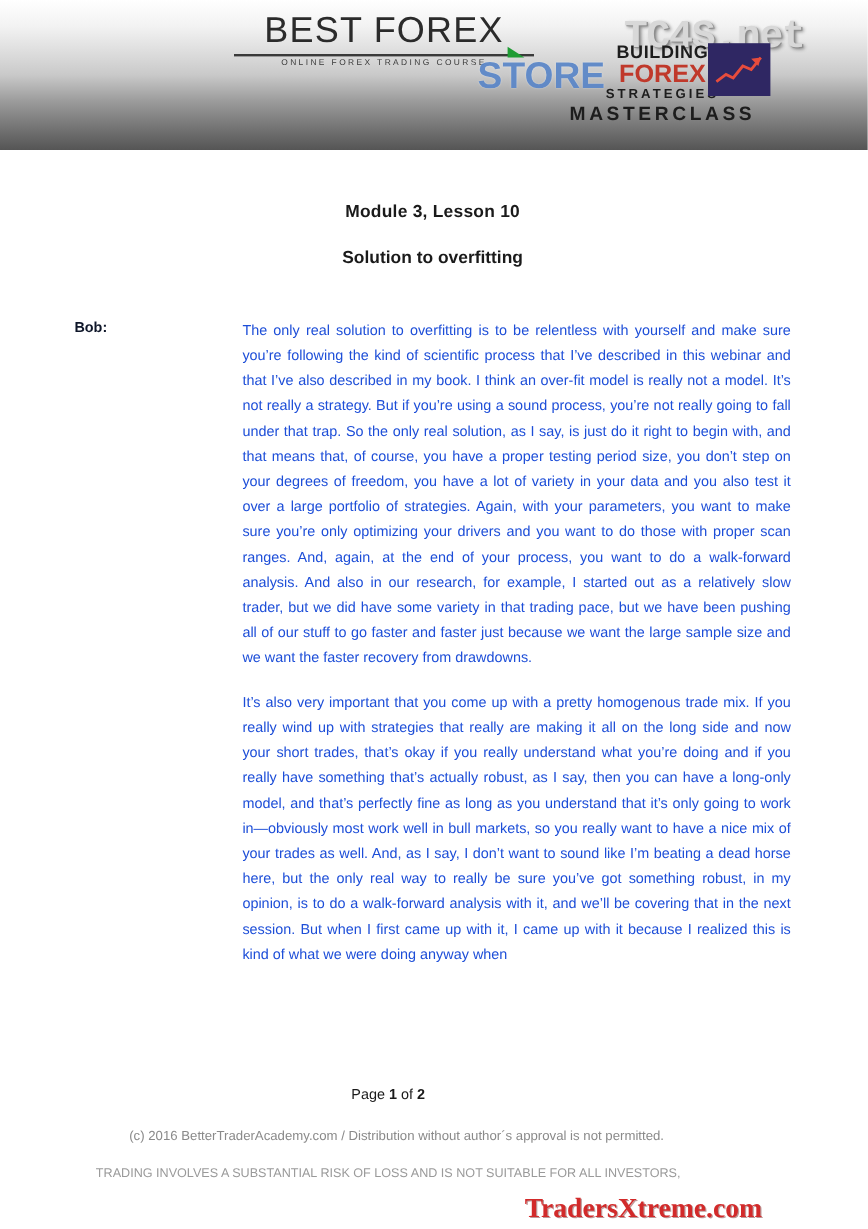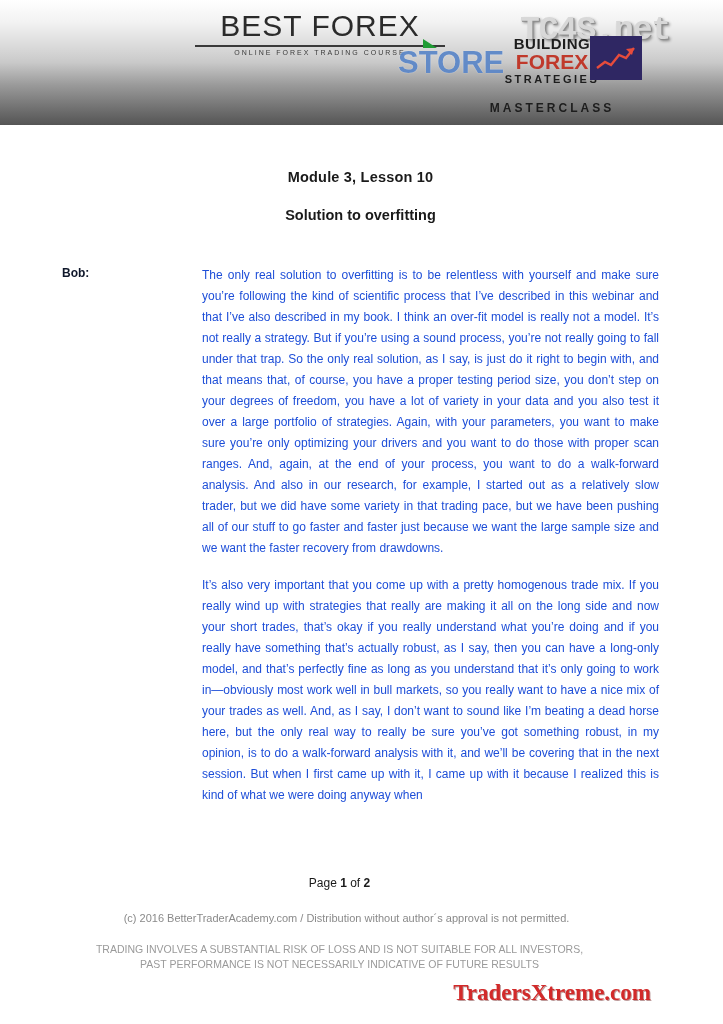--- a/index.html
+++ b/index.html
@@ -112,25 +112,25 @@
   }
   .brs-strategies {
     font-weight: bold;
     font-size: 11px;
     color: #1d1d1d;
     letter-spacing: 2.5px;
     line-height: 13px;
   }
   .brs-masterclass {
     font-weight: bold;
-    font-size: 12px;
+    font-size: 16px;
     color: #1d1d1d;
     letter-spacing: 3px;
     line-height: 16px;
-    margin-top: 14px;
+    margin-top: 2px;
   }
   .brs-badge {
     position: absolute;
     left: 138px;
     top: 0px;
     width: 52px;
     height: 44px;
     background: #2f2763;
     overflow: hidden;
   }
@@ -206,21 +206,21 @@
     color: #e02020;
     letter-spacing: 0px;
     text-shadow: 1px 1px 0 rgba(120,0,0,0.55), 2px 2px 2px rgba(0,0,0,0.25);
     white-space: nowrap;
     pointer-events: none;
   }
 
   
   .footer {
     position: absolute;
-    left: 16px;
+    left: 0;
     bottom: 0;
     width: 647px;
     text-align: center;
   }
   .page-num {
     font-size: 12px;
     color: #1a1a1a;
     margin-bottom: 22px;
   }
   .page-num b { font-weight: bold; }
@@ -237,21 +237,21 @@
     margin-bottom: 8px;
   }
   .txm {
     font-family: "Liberation Serif", serif;
     font-weight: bold;
     font-size: 23px;
     color: #d22a2a;
     text-shadow: 1px 1px 0 rgba(90,0,0,0.4);
     padding-right: 12px;
     text-align: right;
-    padding-bottom: 18px;
+    padding-bottom: 4px;
   }
 </style>
 </head>
 <body>
 
 <div class="header-band">
 
   <div class="bfs-logo">
     <div class="bfs-title">BEST FOREX</div>
     <div class="bfs-rule">
@@ -297,16 +297,15 @@
 
 </div>
 
 <div class="footer">
   <div class="page-num">
     <span>Page </span><b>1</b><span> of </span><b>2</b>
   </div>
   <div class="copyright">(c) 2016 BetterTraderAcademy.com / Distribution without author´s approval is not permitted.</div>
   <div class="risk">
     <div>TRADING INVOLVES A SUBSTANTIAL RISK OF LOSS AND IS NOT SUITABLE FOR ALL INVESTORS,</div>
-    <div>PAST PERFORMANCE IS NOT NECESSARILY INDICATIVE OF FUTURE RESULTS</div>
   </div>
   <div class="txm">TradersXtreme.com</div>
 </div>
 
 </body></html>

